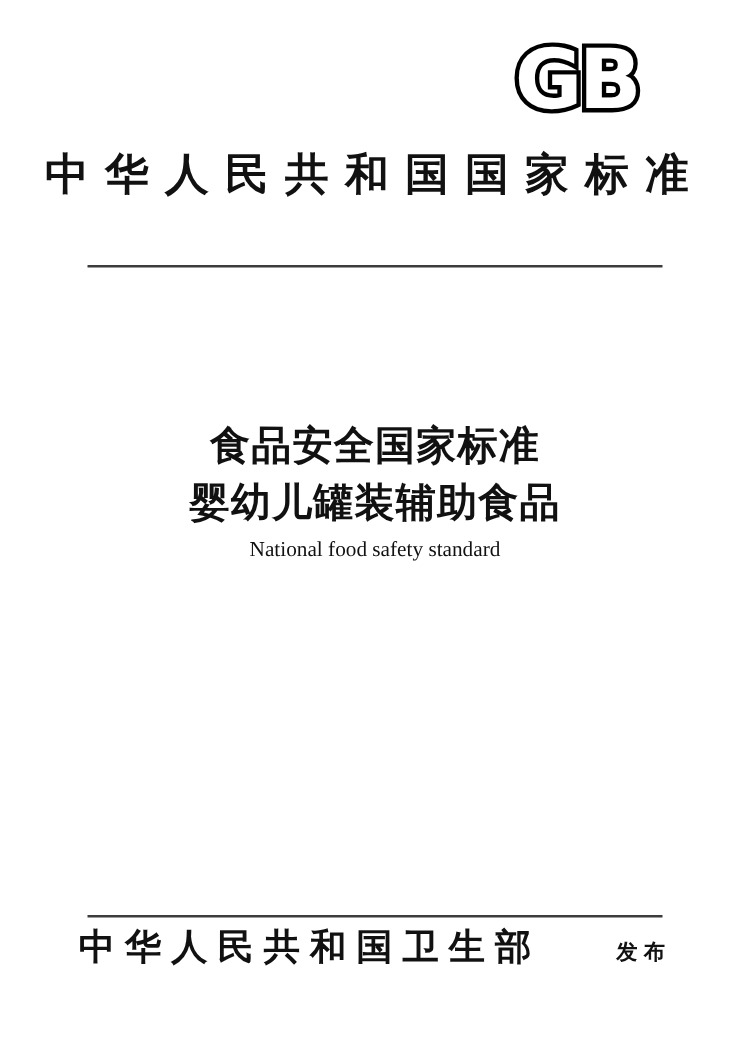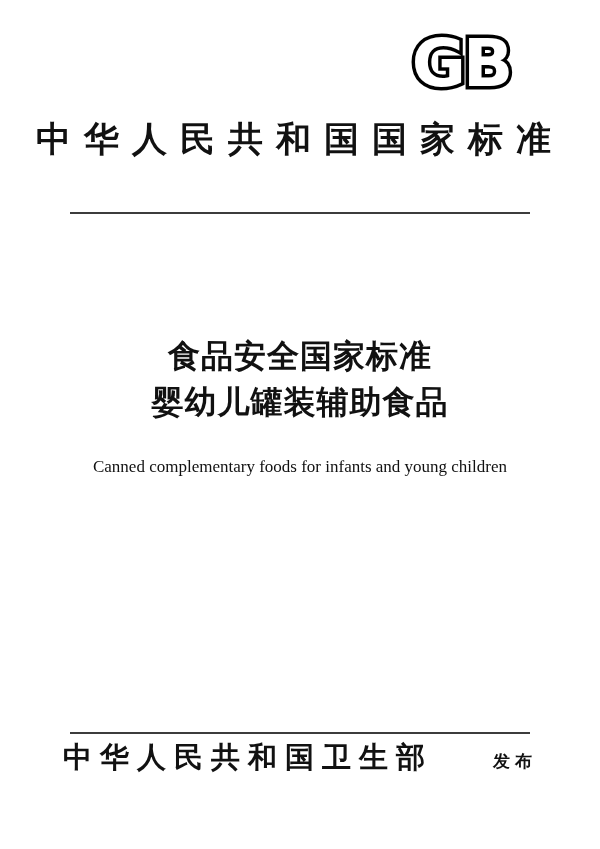--- a/index.html
+++ b/index.html
@@ -124,21 +124,21 @@
   </svg>
 
   <div class="main-title">中华人民共和国国家标准</div>
 
 
   <div class="rule rule-top"></div>
 
   <div class="title-zh title-zh-1">食品安全国家标准</div>
   <div class="title-zh title-zh-2">婴幼儿罐装辅助食品</div>
 
-  <div class="subtitle-en subtitle-en-2">Canned complementary foods for infants and young children</div>
+  <div class="subtitle-en subtitle-en-1">National food safety standard</div>
 
 
   <div class="rule rule-bottom"></div>
 
   <div class="issuer-row">
     <span class="issuer-name">中华人民共和国卫生部</span>
     <span class="publish-label">发布</span>
   </div>
 
 </div>

